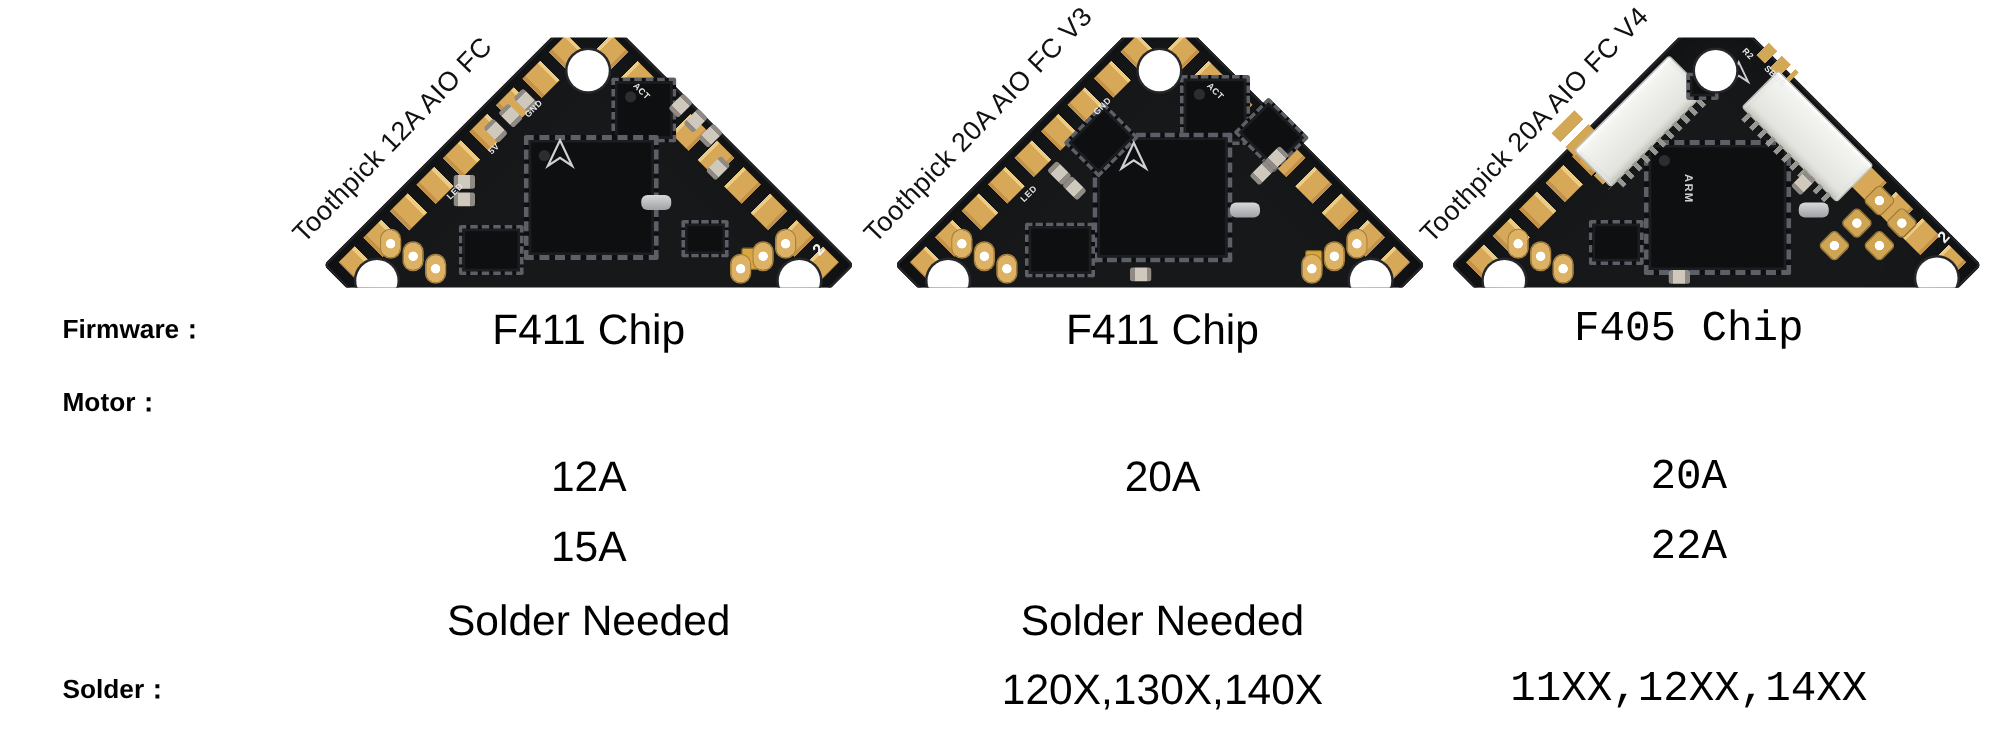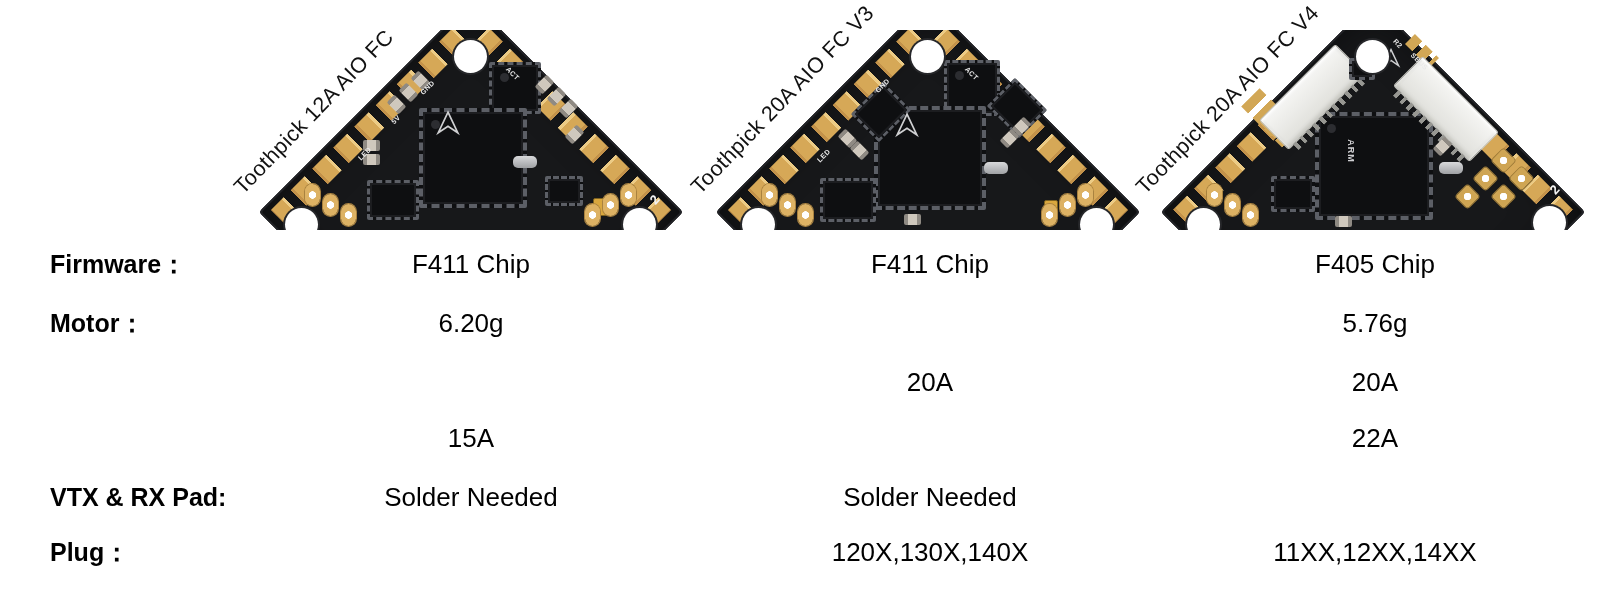--- a/index.html
+++ b/index.html
@@ -44,23 +44,23 @@
   .silk{position:absolute;color:#e9e9e9;font-size:7px;font-weight:bold;letter-spacing:.4px;white-space:nowrap;}
   .marking{position:absolute;color:#f2f2f2;font-size:13px;font-weight:bold;}
   .chipmark{position:absolute;color:#cfcfd2;font-size:9px;font-weight:bold;letter-spacing:1px;}
   .plabel{
     position:absolute;left:-5px;top:176px;height:22px;line-height:22px;
     transform:rotate(-46deg);transform-origin:0 100%;
     font-size:21.5px;letter-spacing:.4px;color:#111;white-space:nowrap;z-index:5;
   }
   
   .spec-row{position:absolute;left:0;width:1600px;height:32px;line-height:32px;}
-  .spec-label{position:absolute;left:50px;width:280px;font-weight:bold;font-size:25px;}
-  .spec-val{position:absolute;width:400px;text-align:center;font-size:26px;}
-  .col1{left:271px;} .col2{left:730px;} .col3{left:1175px;}
+  .spec-label{position:absolute;left:50px;width:280px;font-weight:bold;font-size:21px;}
+  .spec-val{position:absolute;width:400px;text-align:center;font-size:34px;}
+  .col1{left:271px;} .col2{left:730px;} .col3{left:1151px;font-family:Liberation Mono, monospace;}
 </style>
 </head>
 <body>
 
 <div class="stage">
 
   <section class="product" style="left:251px">
     <div class="plabel">Toothpick 12A AIO FC</div>
     <div class="photo">
       <div class="sq">
@@ -191,35 +191,33 @@
   </section>
 
   <div class="spec-row" style="top:248px">
     <div class="spec-label">Firmware：</div>
     <div class="spec-val col1">F411 Chip</div>
     <div class="spec-val col2">F411 Chip</div>
     <div class="spec-val col3">F405 Chip</div>
   </div>
   <div class="spec-row" style="top:307px">
     <div class="spec-label">Motor：</div>
-    <div class="spec-val col1">6.20g</div>
-    <div class="spec-val col3">5.76g</div>
   </div>
   <div class="spec-row" style="top:366px">
+    <div class="spec-val col1">12A</div>
     <div class="spec-val col2">20A</div>
     <div class="spec-val col3">20A</div>
   </div>
   <div class="spec-row" style="top:422px">
     <div class="spec-val col1">15A</div>
     <div class="spec-val col3">22A</div>
   </div>
   <div class="spec-row" style="top:481px">
-    <div class="spec-label">VTX &amp; RX Pad:</div>
     <div class="spec-val col1">Solder Needed</div>
     <div class="spec-val col2">Solder Needed</div>
   </div>
   <div class="spec-row" style="top:536px">
-    <div class="spec-label">Plug：</div>
+    <div class="spec-label">Solder：</div>
     <div class="spec-val col2">120X,130X,140X</div>
     <div class="spec-val col3">11XX,12XX,14XX</div>
   </div>
 
 </div>
 
 </body></html>

